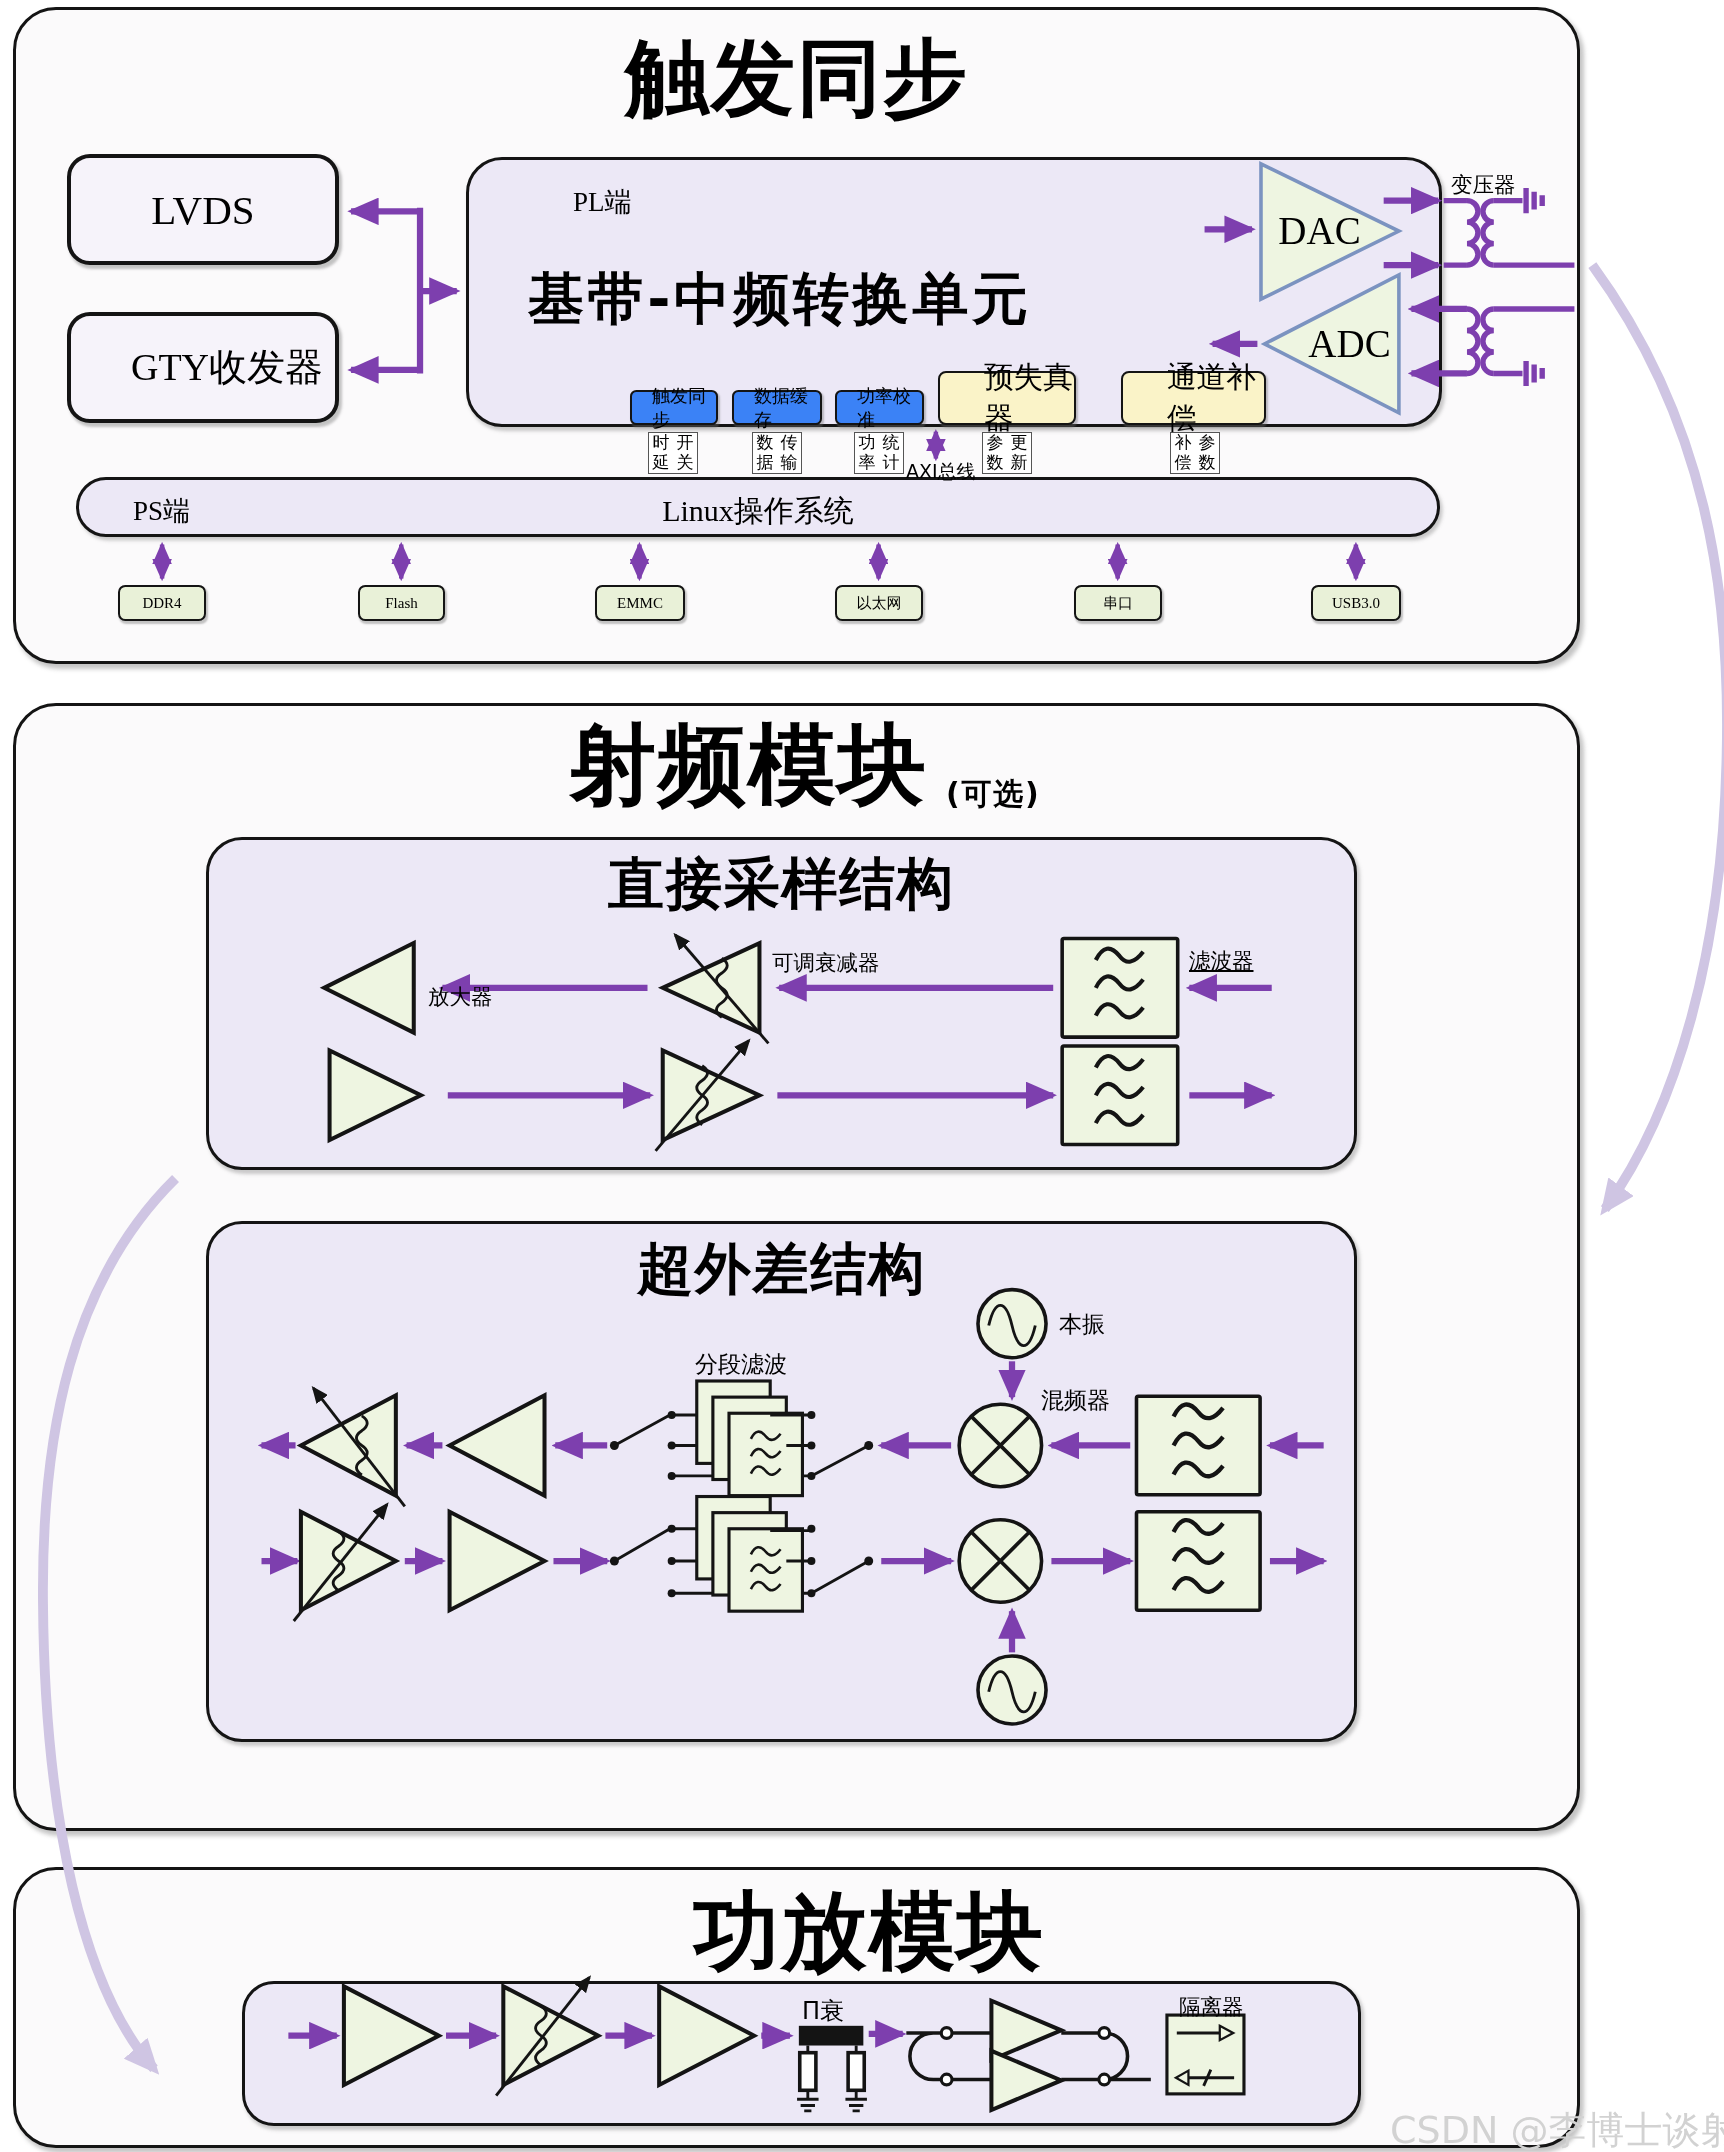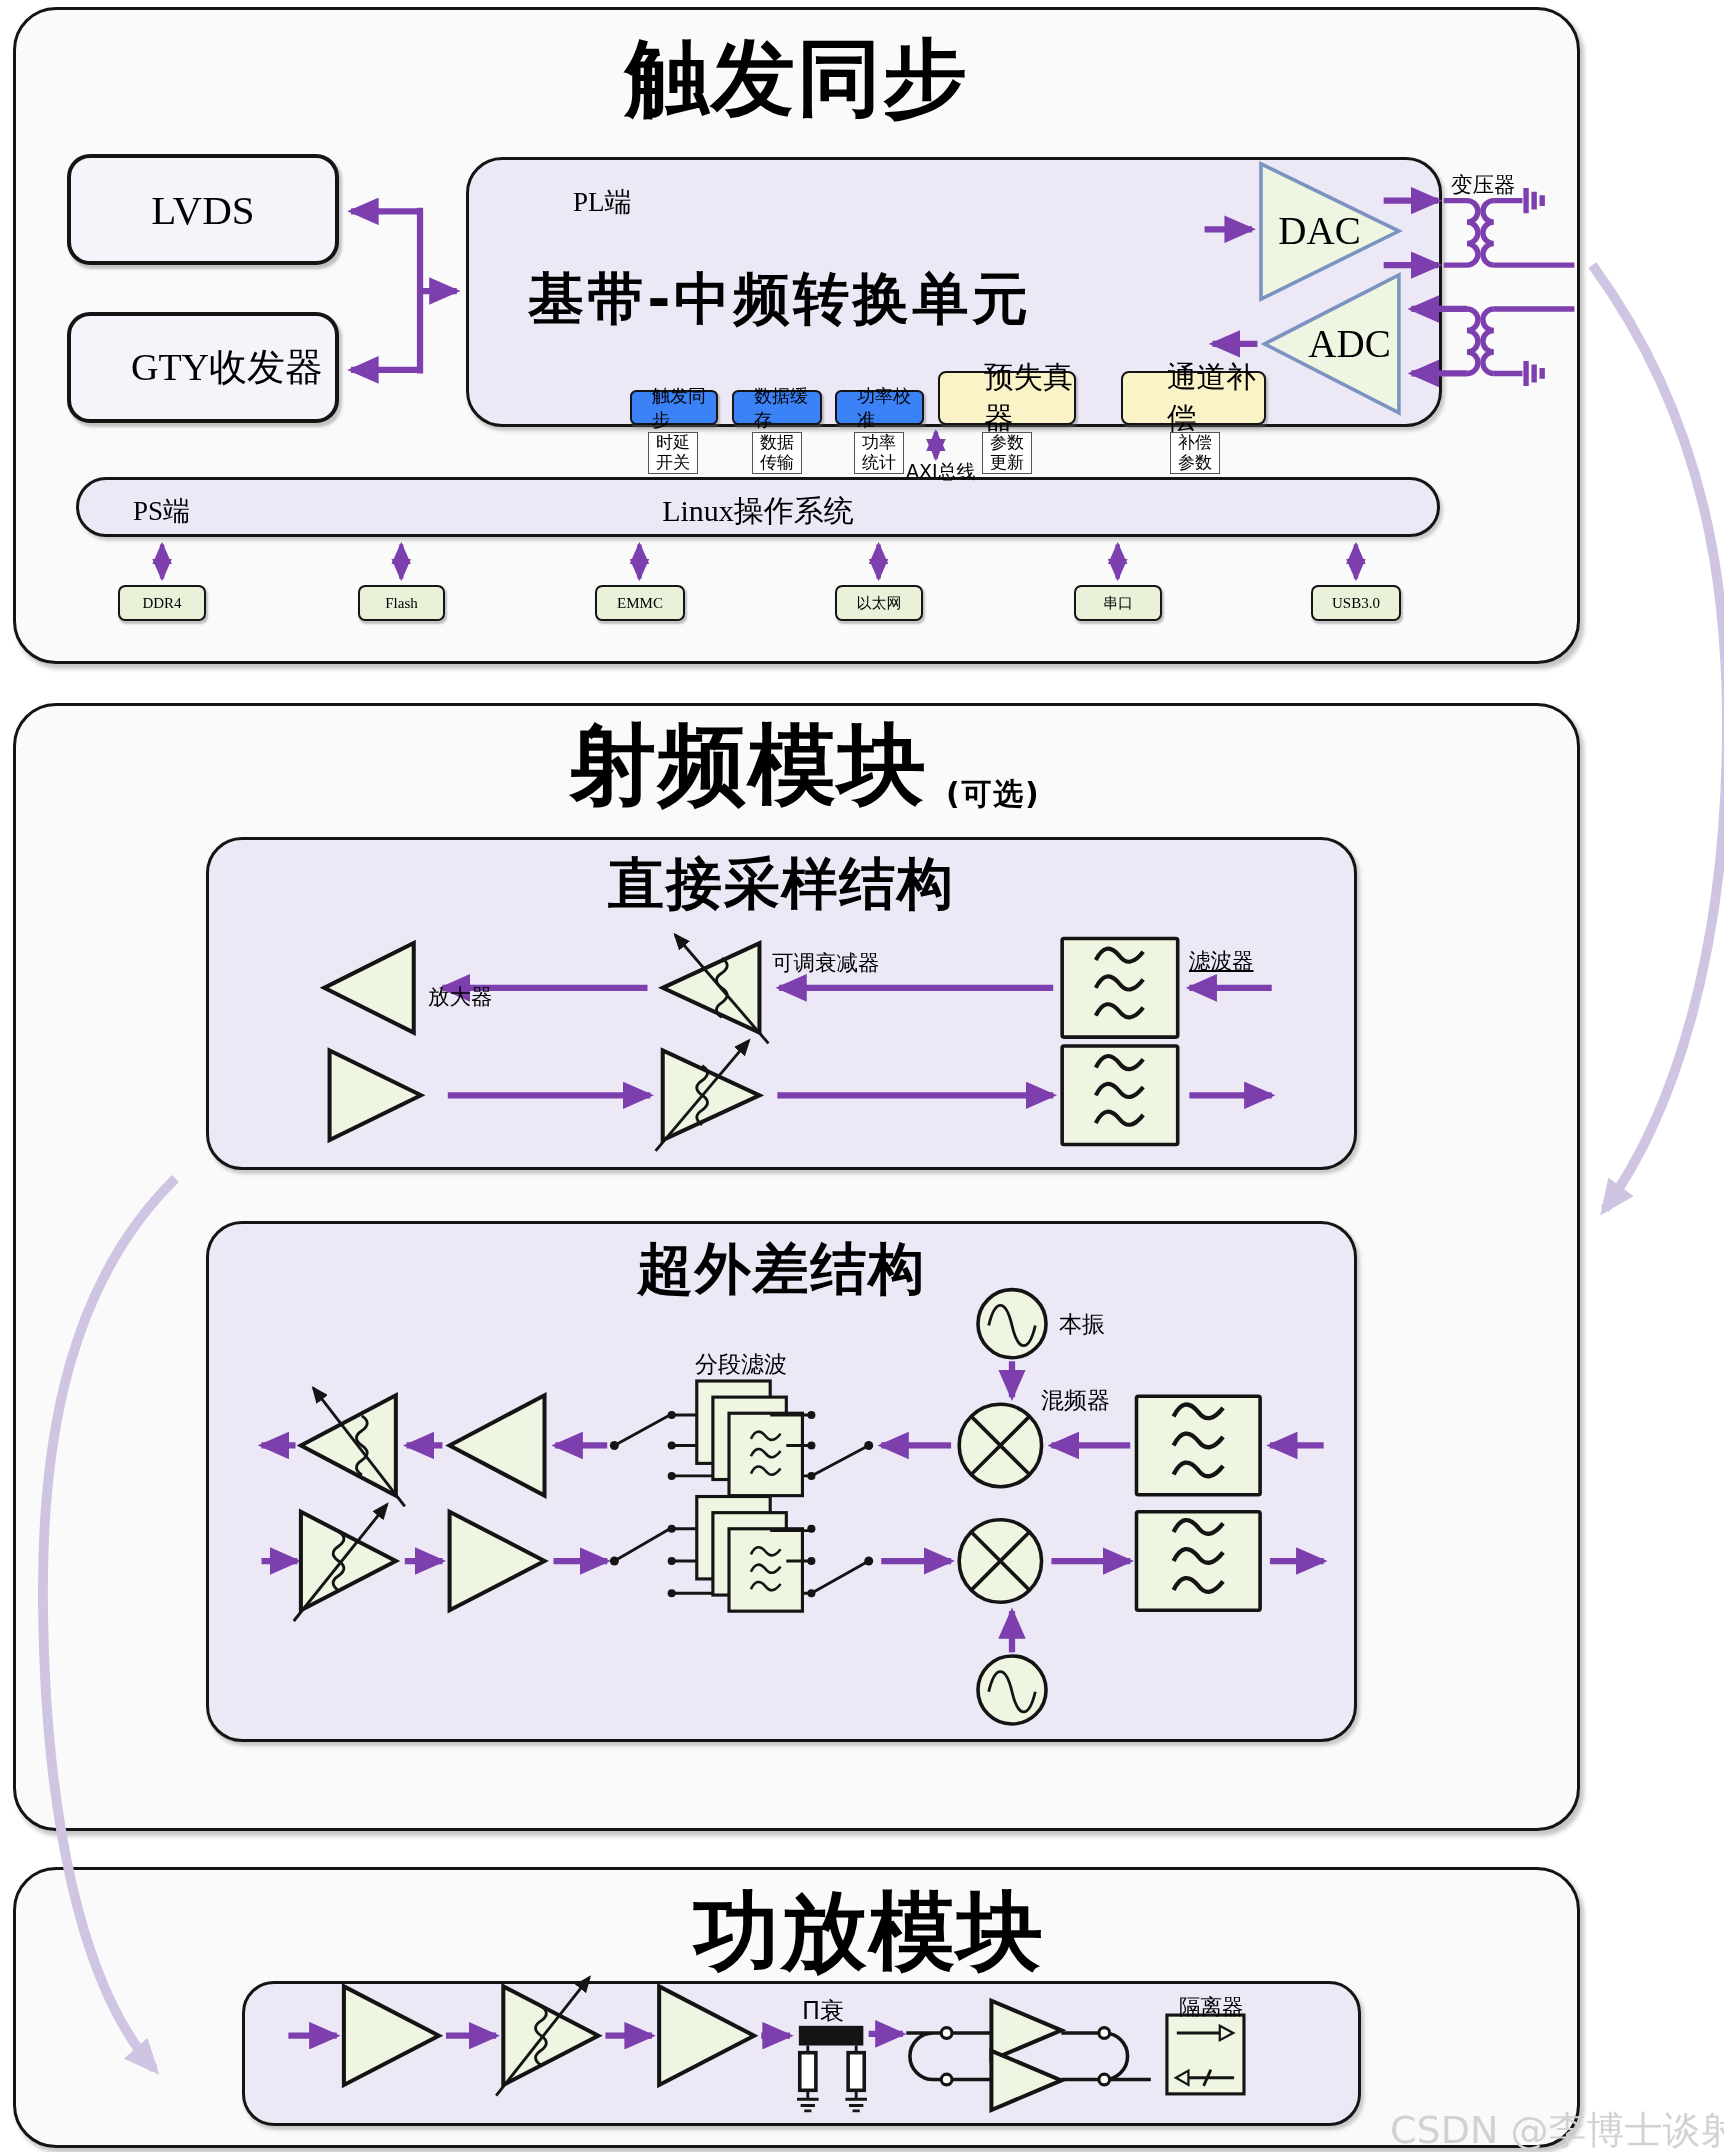--- a/index.html
+++ b/index.html
@@ -6,21 +6,21 @@
   body{font-family:"DejaVu Sans","Liberation Sans",sans-serif;color:#000;}
   #canvas{position:relative;width:1724px;height:2153px;background:#ffffff;overflow:hidden;}
   .abs{position:absolute;box-sizing:border-box;}
   .flex{display:flex;align-items:center;justify-content:center;}
   .outer{background:#fbfafb;border:3.6px solid #141414;border-radius:43px;box-shadow:3.6px 4.5px 4.5px rgba(110,110,110,.4);}
   .lav{background:#ece8f6;border:3.6px solid #141414;border-radius:36px;box-shadow:2.7px 3.6px 3.6px rgba(110,110,110,.35);}
   .pill{border-radius:30px;}
   .lbox{background:#f6f3fa;border:4.5px solid #141414;border-radius:23px;box-shadow:2.7px 3.6px 2.7px rgba(110,110,110,.4);}
   .gbox{background:#3b82f6;border:2.7px solid #141414;border-radius:6.3px;font-size:18px;box-shadow:1.8px 2.7px 1.8px rgba(110,110,110,.4);padding-left:20px;}
   .ybox{background:#faf3c8;border:2.7px solid #141414;border-radius:8px;font-size:29.6px;box-shadow:1.8px 2.7px 1.8px rgba(110,110,110,.4);padding-left:44px;}
-  .wbox{background:#ffffff;border:1.8px solid #555;font-size:17px;line-height:19.7px;text-align:center;flex-direction:column;}
+  .wbox{background:#ffffff;border:1.8px solid #555;font-size:17px;line-height:19.7px;text-align:center;}
   .dbox{background:#e9f1d8;border:2.7px solid #141414;border-radius:7.2px;font-size:15px;box-shadow:1.8px 2.7px 1.8px rgba(110,110,110,.4);}
   .title{font-weight:bold;text-align:center;letter-spacing:1.8px;}
   .serif{font-family:Liberation Serif, serif;}
   .lab{white-space:nowrap;}
   svg .w{stroke:#7d3fae;stroke-width:7;fill:none;}
   svg .w6{stroke:#7d3fae;stroke-width:6;fill:none;}
   svg .w5{stroke:#7d3fae;stroke-width:5;fill:none;}
   svg .k{stroke:#141414;stroke-width:4;fill:none;}
   svg .k3{stroke:#141414;stroke-width:3.2;fill:none;}
   svg .tri{fill:#eef5e1;stroke:#141414;stroke-width:4.5;}

